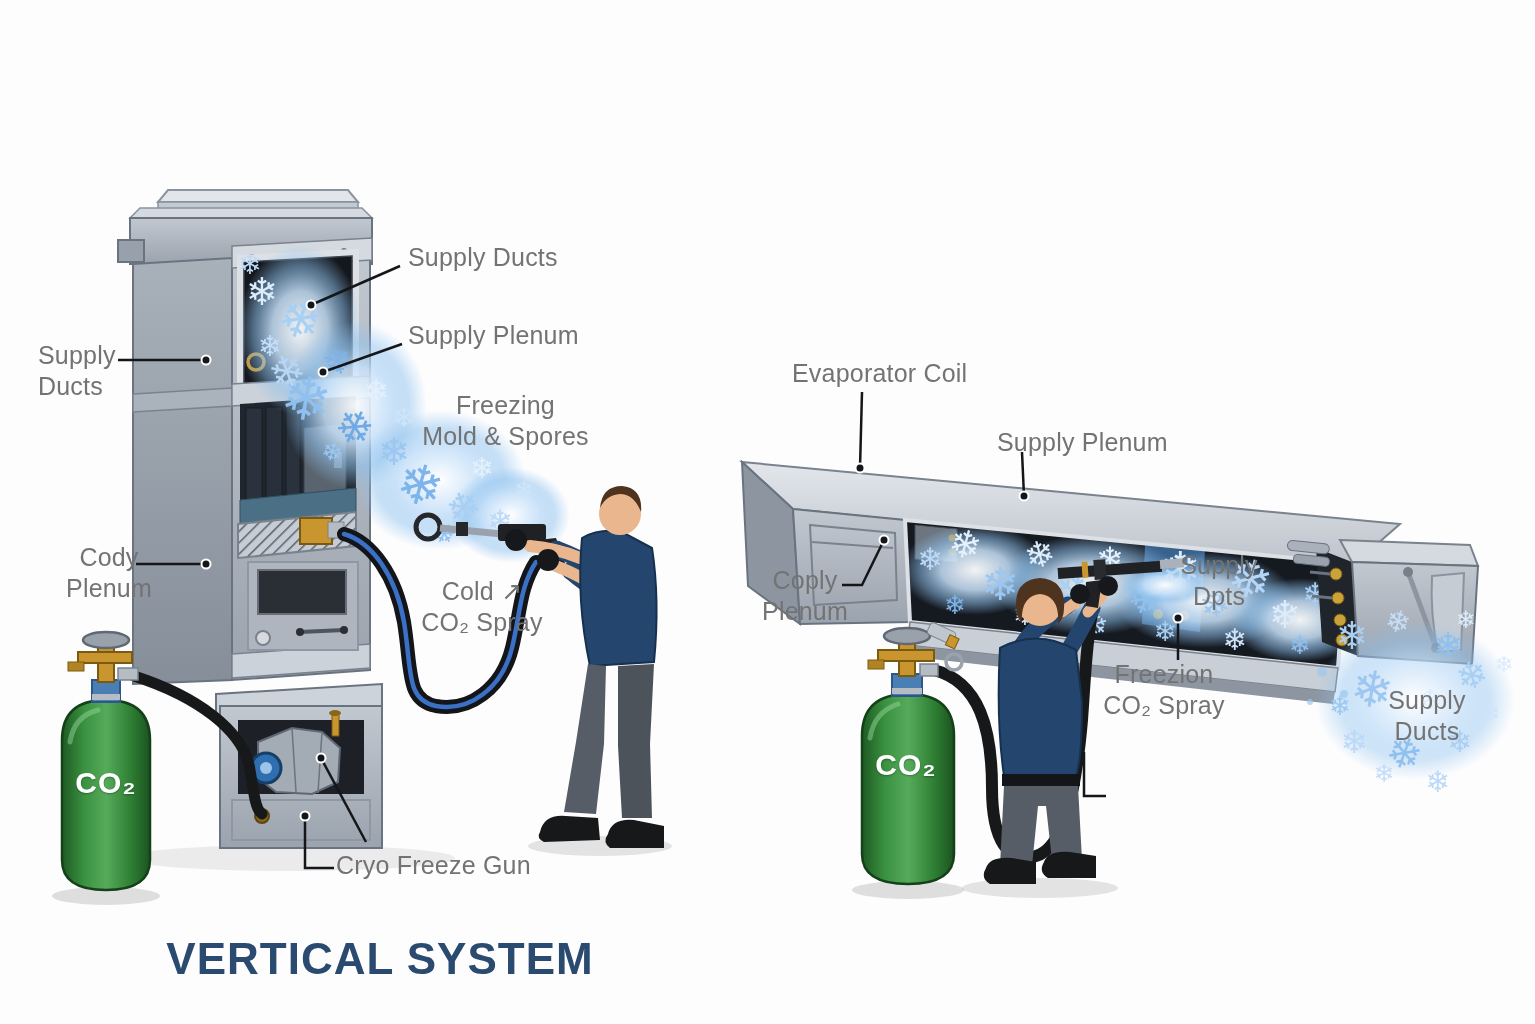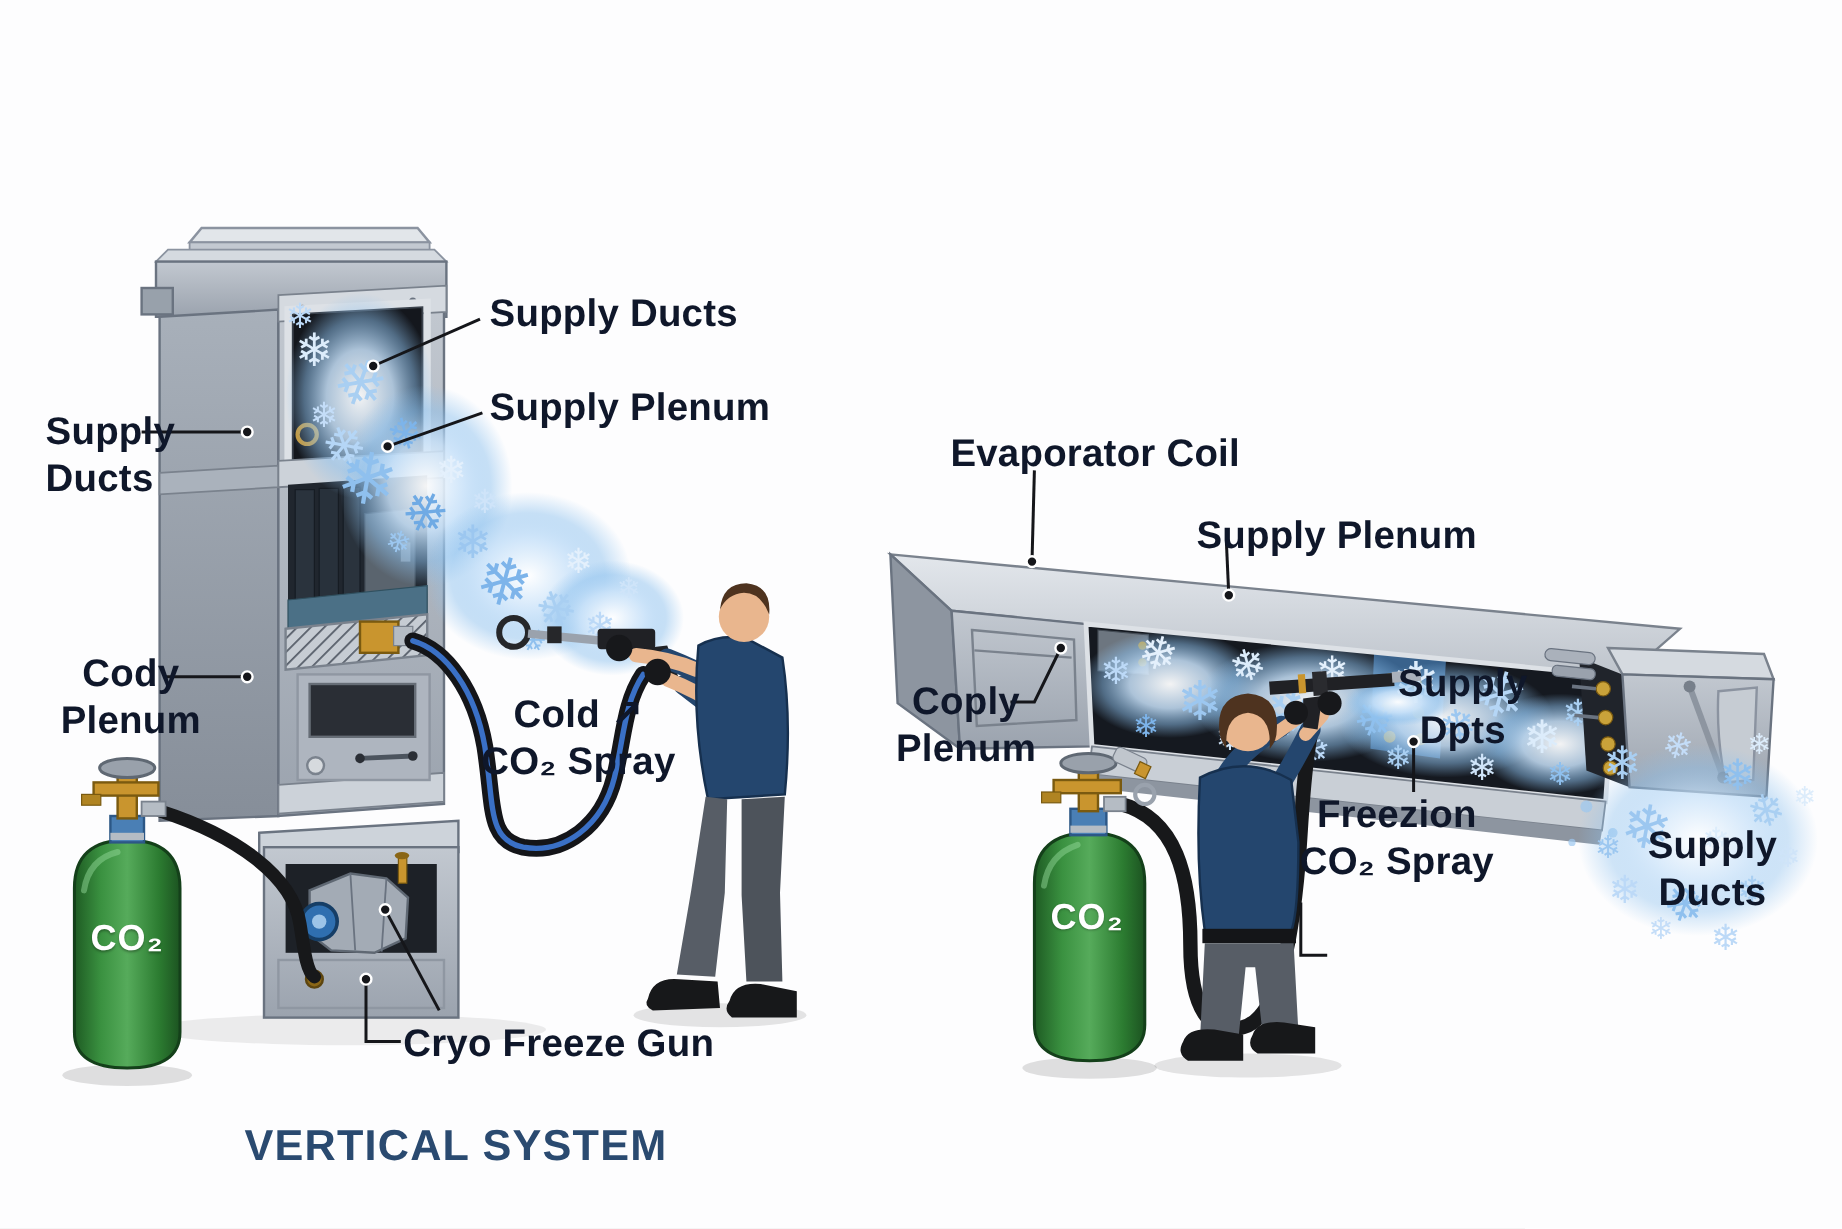--- a/index.html
+++ b/index.html
@@ -1,22 +1,22 @@
 <!DOCTYPE html>
 <html><head>
 <meta charset="utf-8">
 <style>
   html,body{margin:0;padding:0;background:#e8e8e8}
   #stage{position:relative;width:1535px;height:1024px;background:#fdfdfe;overflow:hidden;
          font-family:"Liberation Sans","DejaVu Sans",sans-serif}
   #art{position:absolute;left:0;top:0}
-  .lbl{position:absolute;font-weight:700;color:#0f172a;font-size:32px;line-height:1.22;
+  .lbl{position:absolute;font-weight:400;color:#737373;font-size:25px;line-height:1.22;
        white-space:pre-line;letter-spacing:.2px}
   .ctr{text-align:center}
-  .title{position:absolute;font-weight:700;font-size:36px;color:#2a4a70;letter-spacing:1px;
+  .title{position:absolute;font-weight:700;font-size:44px;color:#2a4a70;letter-spacing:1px;
          text-align:center;white-space:nowrap;color:#2a4a70}
   .tanklbl{position:absolute;font-weight:700;color:#ffffff;font-size:30px;text-align:center;
            letter-spacing:1px;text-shadow:0 1px 2px rgba(0,0,0,.3)}
 </style>
 </head>
 <body>
 
 <div id="stage">
 
 <svg id="art" width="1535" height="1024" viewBox="0 0 1535 1024">
@@ -343,20 +343,22 @@
     <circle cx="860" cy="468" r="4.5"></circle>
           <circle cx="1024" cy="496" r="4.5"></circle>
     <circle cx="884" cy="540" r="4.5"></circle>
           <circle cx="1178" cy="618" r="4.5"></circle>
   </g>
 </g>
 </svg>
 
 <div class="lbl" style="left:408px;top:242px">Supply Ducts</div>
 <div class="lbl" style="left:408px;top:320px">Supply Plenum</div>
+<div class="lbl ctr" style="left:398px;top:390px;width:215px">Freezing
+Mold &amp; Spores</div>
 <div class="lbl" style="left:38px;top:340px">Supply
 Ducts</div>
 <div class="lbl ctr" style="left:48px;top:542px;width:122px">Cody
 Plenum</div>
 <div class="lbl ctr" style="left:398px;top:576px;width:168px">Cold ↗
 CO₂ Spray</div>
 <div class="lbl" style="left:336px;top:850px">Cryo Freeze Gun</div>
 <div class="tanklbl" style="left:60px;top:766px;width:92px">CO₂</div>
 <div class="title" style="left:100px;top:934px;width:560px">VERTICAL SYSTEM</div>
 

